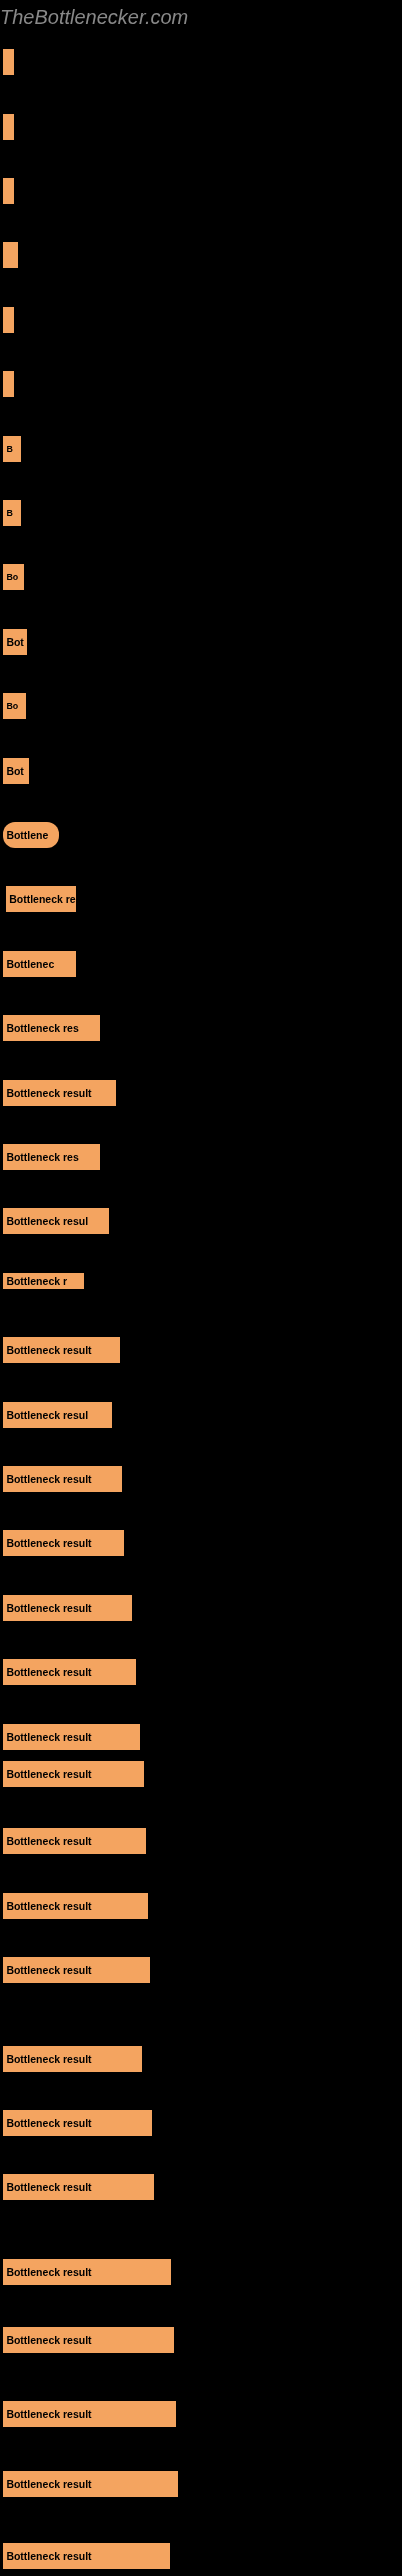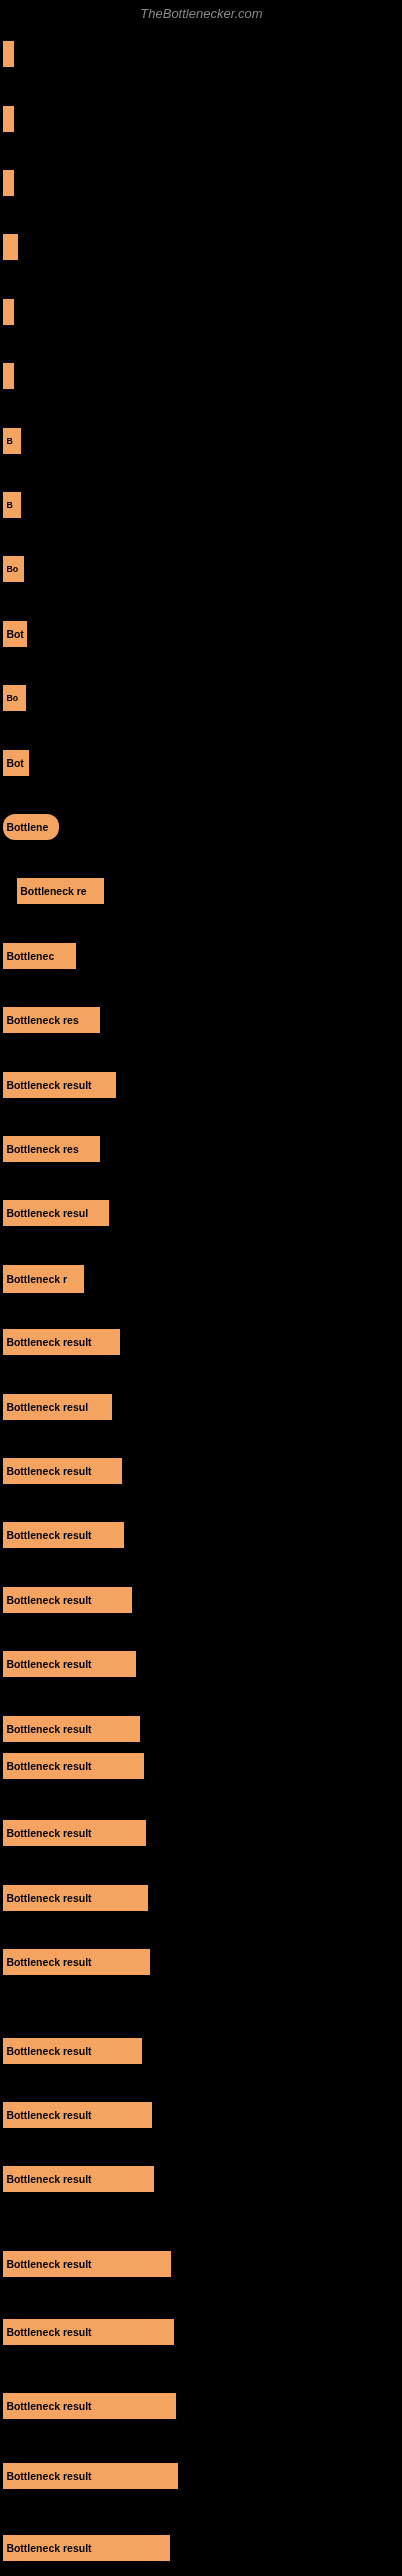--- a/index.html
+++ b/index.html
@@ -9,22 +9,21 @@
     }
     body {
       background-color: #000000;
       width: 403px;
       min-height: 2576px;
       font-family: Arial, sans-serif;
       position: relative;
     }
     .site-title {
       color: #888888;
-      font-size: 13px;
-      text-align: center;
+      font-size: 20px;
       padding: 6.4px 0 3.2px 0;
       font-style: italic;
     }
     .bottleneck-bar {
       background-color: #F4A460;
       color: #000000;
       font-size: 10.5px;
       font-weight: bold;
       white-space: nowrap;
       overflow: hidden;
@@ -72,39 +71,39 @@
     </div>
     <div class="bottleneck-bar" style="position: absolute; top: 660px; left: 3.2px; width: 22.5px; height: 26px; font-size: 8.9px;">
       <span>Bo</span>
     </div>
     <div class="bottleneck-bar" style="position: absolute; top: 725px; left: 3.2px; width: 26px; height: 26px; font-size: 10.5px;">
       <span>Bot</span>
     </div>
     <div class="bottleneck-bar" style="position: absolute; top: 789px; left: 3.2px; width: 56px; height: 26px; font-size: 10.5px; border-radius: 12px;">
       <span>Bottlene</span>
     </div>
-    <div class="bottleneck-bar" style="position: absolute; top: 853px; left: 17px; width: 87px; height: 26px; font-size: 10.5px;">
+    <div class="bottleneck-bar" style="position: absolute; top: 853px; left: 6px; width: 70px; height: 26px; font-size: 10.5px;">
       <span>Bottleneck re</span>
     </div>
     <div class="bottleneck-bar" style="position: absolute; top: 918px; left: 3.2px; width: 73px; height: 26px; font-size: 10.5px;">
       <span>Bottlenec</span>
     </div>
     <div class="bottleneck-bar" style="position: absolute; top: 982px; left: 3.2px; width: 97px; height: 26px; font-size: 10.5px;">
       <span>Bottleneck res</span>
     </div>
     <div class="bottleneck-bar" style="position: absolute; top: 1047px; left: 3.2px; width: 113px; height: 26px; font-size: 10.5px;">
       <span>Bottleneck result</span>
     </div>
     <div class="bottleneck-bar" style="position: absolute; top: 1111px; left: 3.2px; width: 97px; height: 26px; font-size: 10.5px;">
       <span>Bottleneck res</span>
     </div>
     <div class="bottleneck-bar" style="position: absolute; top: 1175px; left: 3.2px; width: 106px; height: 26px; font-size: 10.5px;">
       <span>Bottleneck resul</span>
     </div>
-    <div class="bottleneck-bar" style="position: absolute; top: 1240px; left: 3.2px; width: 81px; height: 28px; font-size: 10.5px;">
+    <div class="bottleneck-bar" style="position: absolute; top: 1240px; left: 3.2px; width: 81px; height: 16px; font-size: 10.5px;">
       <span>Bottleneck r</span>
     </div>
     <div class="bottleneck-bar" style="position: absolute; top: 1304px; left: 3.2px; width: 117px; height: 26px; font-size: 10.5px;">
       <span>Bottleneck result</span>
     </div>
     <div class="bottleneck-bar" style="position: absolute; top: 1369px; left: 3.2px; width: 109px; height: 26px; font-size: 10.5px;">
       <span>Bottleneck resul</span>
     </div>
     <div class="bottleneck-bar" style="position: absolute; top: 1433px; left: 3.2px; width: 119px; height: 26px; font-size: 10.5px;">
       <span>Bottleneck result</span>

